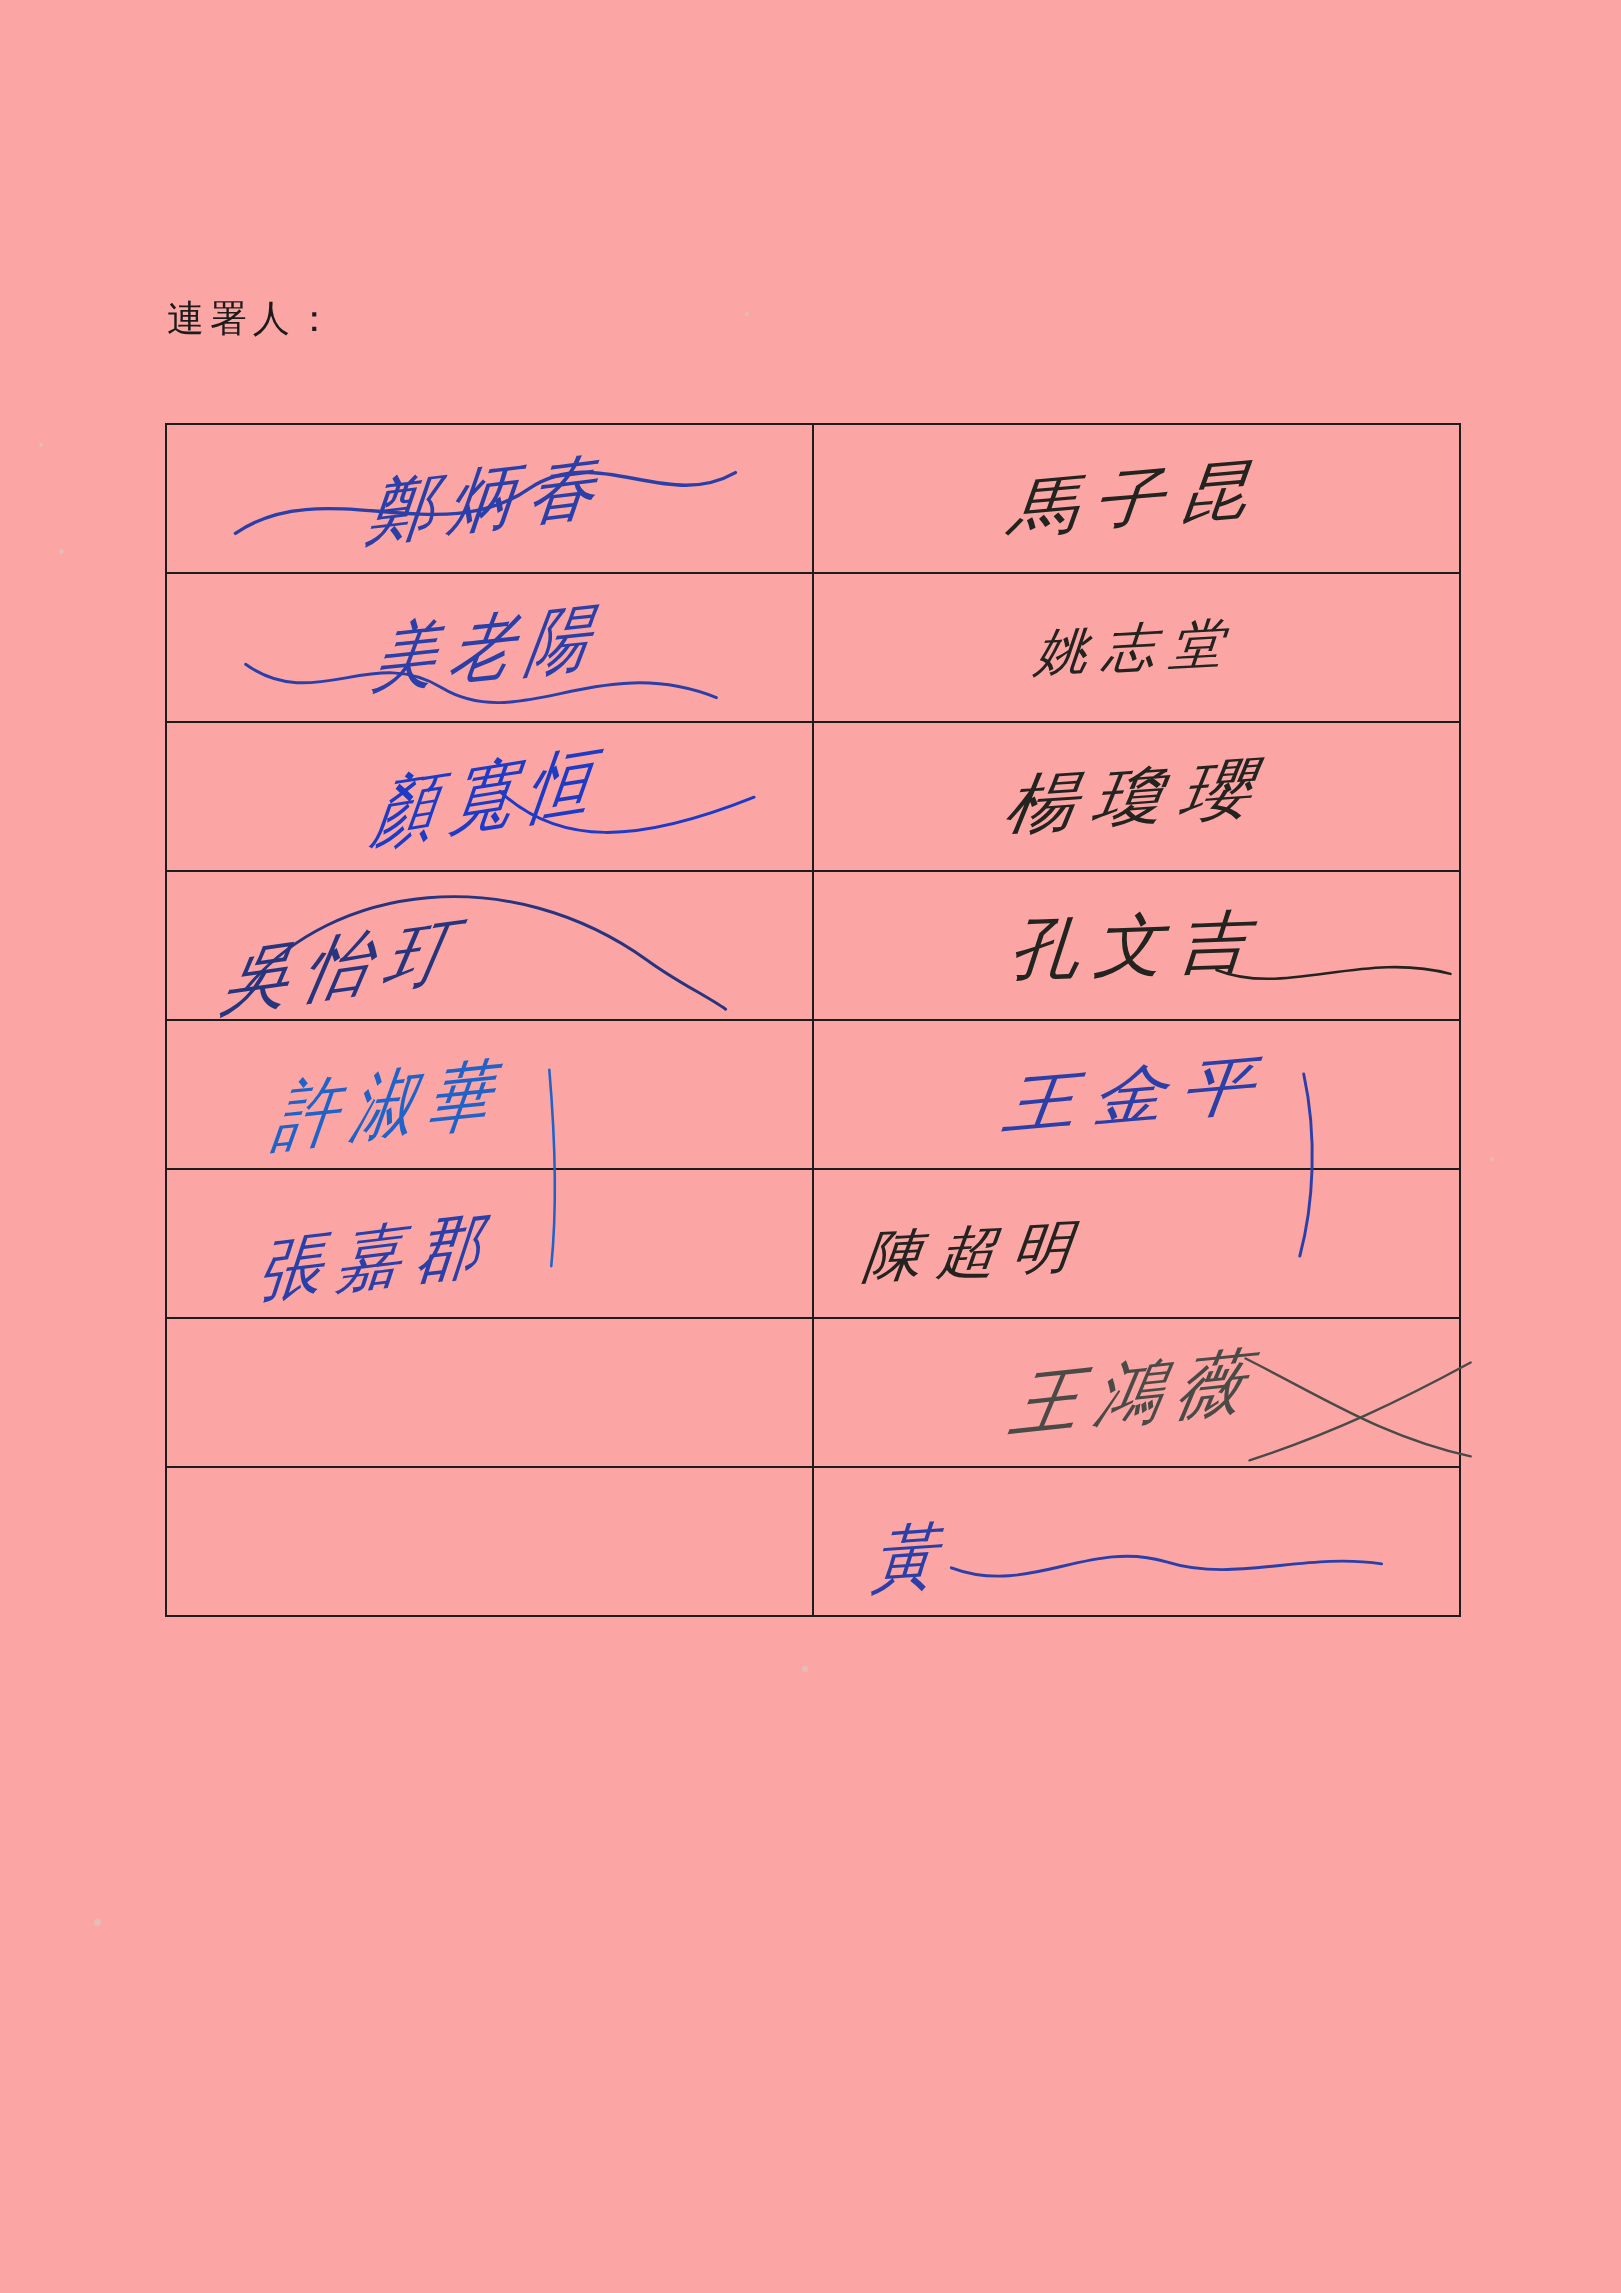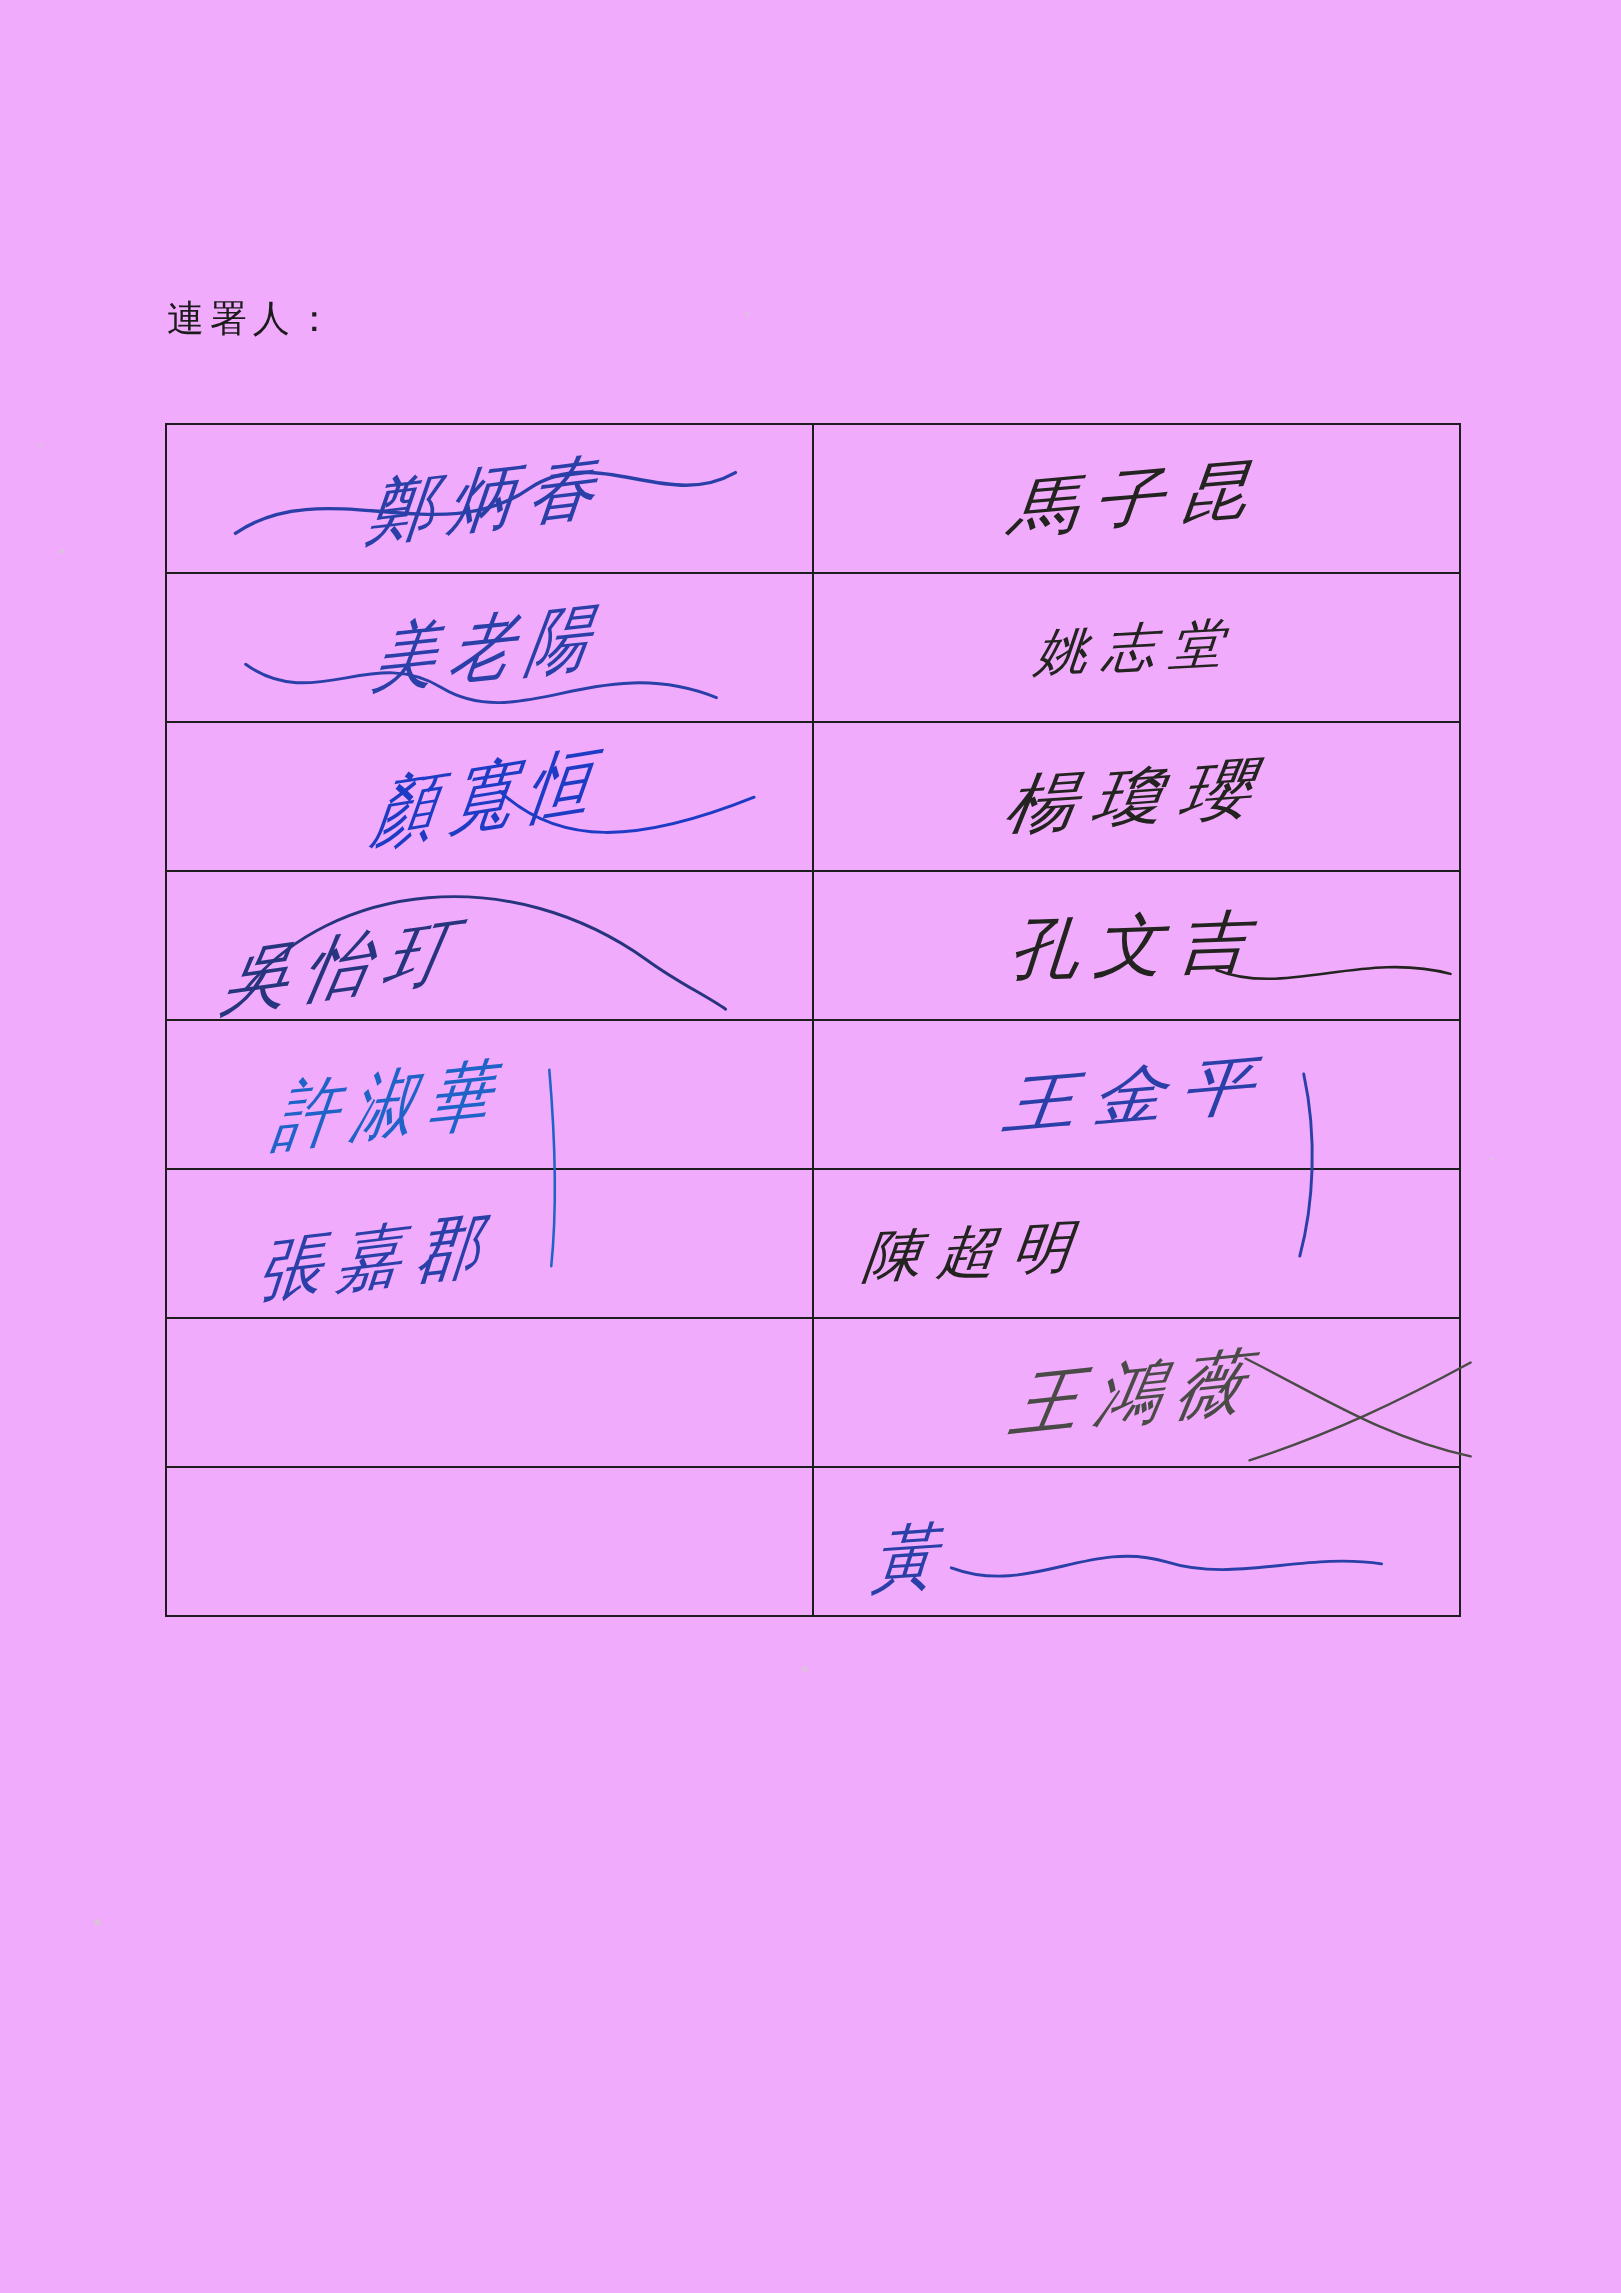--- a/index.html
+++ b/index.html
@@ -10,21 +10,21 @@
   body {
     width: 1621px;
     height: 2294px;
     font-family: "Liberation Serif", serif;
     position: relative;
     overflow: hidden;
   }
   .page {
     position: absolute;
     inset: 0;
-    background: #f0abfc;
+    background: #fca5a5;
   }
   
   .speckle {
     position: absolute;
     background: #cfcfc9;
     border-radius: 50%;
     opacity: .55;
   }
   .heading {
     position: absolute;

